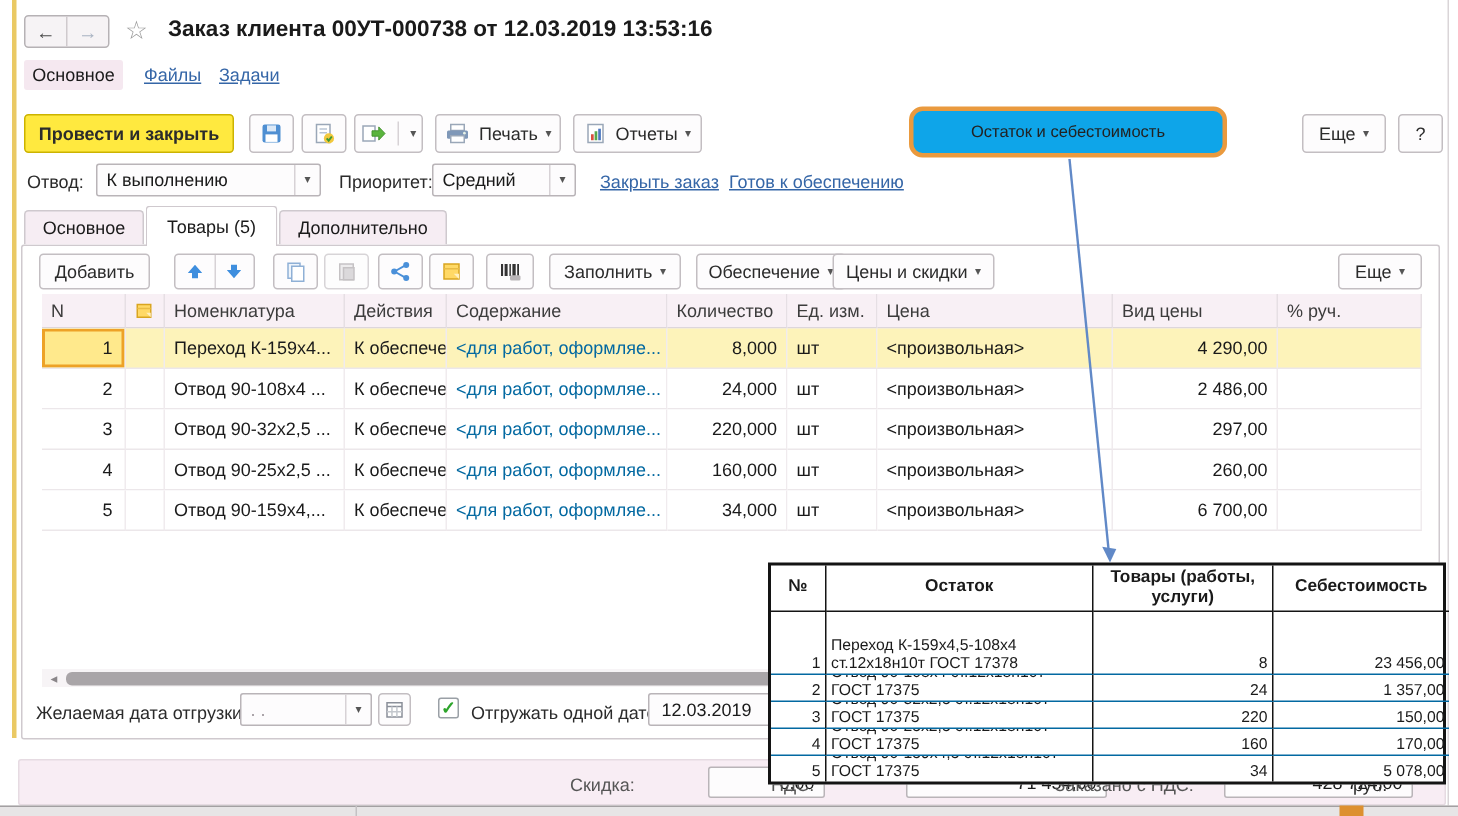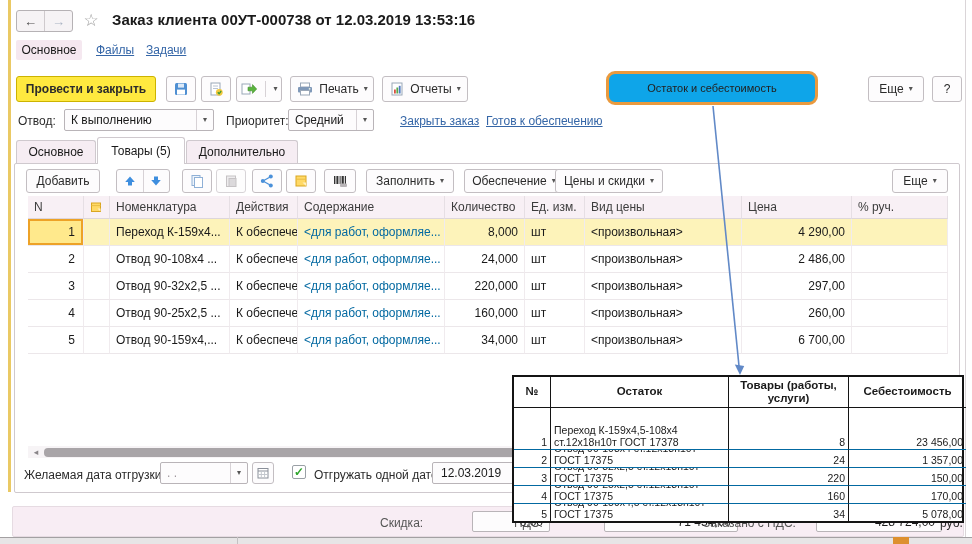--- a/index.html
+++ b/index.html
@@ -157,21 +157,21 @@
   </div>
 
   <div class="abs lbl" style="left:18px;top:114px;">Отвод:</div>
   <div class="abs sel" style="left:64px;top:109px;width:150px;height:22px;">
     <span class="val">К выполнению</span>
     <span class="dpart">
         <span class="dd">▾</span>
       </span>
   </div>
   <div class="abs lbl" style="left:226px;top:114px;">Приоритет:</div>
-  <div class="abs sel" style="left:288px;top:109px;width:86px;height:22px;">
+  <div class="abs sel" style="left:288px;top:109px;width:96px;height:22px;">
     <span class="val">Средний</span>
     <span class="dpart">
         <span class="dd">▾</span>
       </span>
   </div>
   <div class="abs link" style="left:400px;top:114px;">Закрыть заказ</div>
   <div class="abs link" style="left:486px;top:114px;">Готов к обеспечению</div>
 
   <div class="abs tab" style="left:16px;top:140px;width:80px;height:23px;">
     <span>Основное</span>
@@ -279,22 +279,22 @@
               <path d="M1.5 4.6 h9" stroke="#e9bc45"></path>
               <path d="M7.5 7.5 h3 v3 z" fill="#fff0c0"></path>
             </svg>
         </span>
       </div>
       <div class="gc">Номенклатура</div>
       <div class="gc">Действия</div>
       <div class="gc">Содержание</div>
       <div class="gc">Количество</div>
       <div class="gc">Ед. изм.</div>
+      <div class="gc">Цена</div>
       <div class="gc">Вид цены</div>
-      <div class="gc">Цена</div>
       <div class="gc">% руч.</div>
     </div>
     <div id="goods-body">
         <div class="grow g-data selrow">
           <div class="gc right ncell">1</div>
           <div class="gc"></div>
           <div class="gc">Переход К-159х4...</div>
           <div class="gc">К обеспече...</div>
           <div class="gc muted">&lt;для работ, оформляе...</div>
           <div class="gc right">8,000</div>
@@ -389,21 +389,21 @@
     <span>0,00</span>
   </div>
   <div class="abs lbl" style="left:514px;top:516px;color:#555;">НДС:</div>
   <div class="abs inbox rt" style="left:556px;top:511px;width:134px;height:21px;">
     <span>71 454,00</span>
   </div>
   <div class="abs lbl" style="left:703px;top:516px;color:#555;">Заказано с НДС:</div>
   <div class="abs inbox rt" style="left:768px;top:511px;width:126px;height:21px;">
     <span>428 724,00</span>
   </div>
-  <div class="abs lbl" style="left:940px;top:516px;">руб.</div>
+  <div class="abs lbl" style="left:902px;top:516px;">руб.</div>
 
   <div class="abs ctable" style="left:512px;top:375px;width:452px;">
     <div class="ch" style="height:30px;">№</div>
     <div class="ch" style="height:30px;">Остаток</div>
     <div class="ch" style="height:30px;">Товары (работы, услуги)</div>
     <div class="ch lastcol" style="height:30px;">Себестоимость</div>
   <div class="cc rt" style="height: 39px;">1</div>
       <div class="cc" style="height: 39px;">Переход К-159х4,5-108х4 ст.12х18н10т ГОСТ 17378</div>
       <div class="cc rt" style="height: 39px;">8</div>
       <div class="cc rt lastcol" style="height: 39px;">23 456,00</div>

